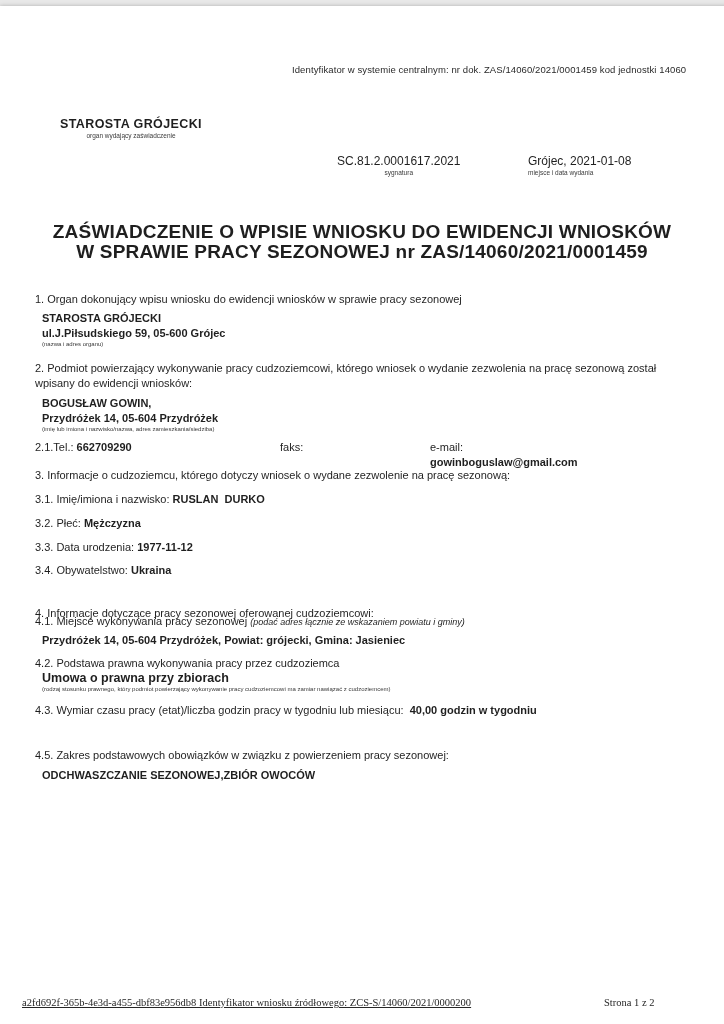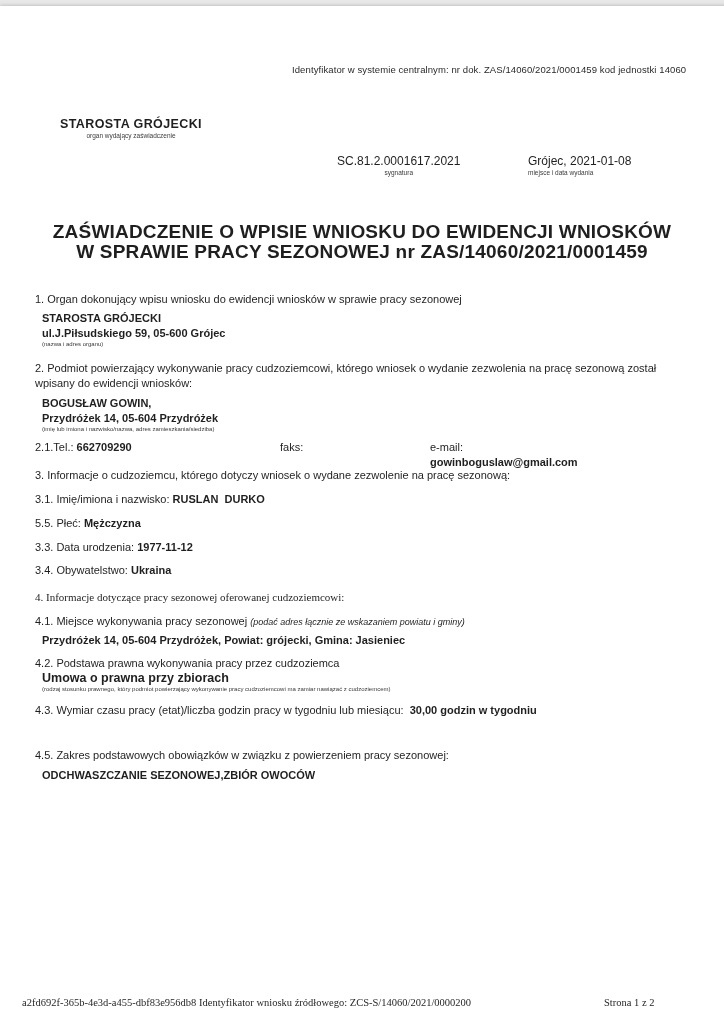--- a/index.html
+++ b/index.html
@@ -24,21 +24,21 @@
   .date-block { top:148px; left:528px; text-align:left; }
   .title { top:216px; left:30px; width:664px; text-align:center;
            font-size:19px; font-weight:bold; line-height:20px; letter-spacing:.2px; }
   .body-text { font-size:11px; line-height:15px; }
   .lbl { font-size:11px; }
   .val { font-weight:bold; white-space:pre-wrap; }
   .indent { left:42px; }
   .row-label { left:35px; }
   .hint-italic { font-style:italic; font-size:9px; }
   .tiny-cap { font-size:6px; color:#3a3a3a; }
-  .footer-left { top:991px; left:22px; font-family:"Liberation Serif", serif; font-size:10.5px; color:#262626; }
+  .footer-left { top:991px; left:22px; font-family:"Liberation Serif", serif; font-size:10.5px; color:#262626;text-decoration:underline; }
   .footer-right { top:991px; left:604px; font-family:"Liberation Serif", serif; font-size:10.5px; color:#262626; }
   .tel-row { top:434px; left:0; width:575px; height:16px; }
   .tel-a { position:absolute; left:35px; }
   .tel-b { position:absolute; left:280px; }
   .tel-c { position:absolute; left:430px; }
 </style>
 </head>
 <body>
 
 <div class="page">
@@ -79,42 +79,42 @@
     <span class="tel-a"><span class="lbl">2.1.Tel.:</span> <span class="val">662709290</span></span>
     <span class="tel-b lbl">faks:</span>
     <span class="tel-c"><span class="lbl">e-mail:</span> <span class="val">gowinboguslaw@gmail.com</span></span>
   </div>
 
   <div class="abs row-label body-text" style="top:462px; width:650px;">3. Informacje o cudzoziemcu, którego dotyczy wniosek o wydane zezwolenie na pracę sezonową:</div>
   <div class="abs row-label body-text" style="top:486px;">
     <span>3.1. Imię/imiona i nazwisko:</span> <span class="val">RUSLAN  DURKO</span>
   </div>
   <div class="abs row-label body-text" style="top:510px;">
-    <span>5.5. Płeć:</span> <span class="val">Mężczyzna</span>
+    <span>3.2. Płeć:</span> <span class="val">Mężczyzna</span>
   </div>
   <div class="abs row-label body-text" style="top:534px;">
     <span>3.3. Data urodzenia:</span> <span class="val">1977-11-12</span>
   </div>
   <div class="abs row-label body-text" style="top:557px;">
     <span>3.4. Obywatelstwo:</span> <span class="val">Ukraina</span>
   </div>
 
-  <div class="abs row-label body-text" style="top:584px; width:650px;font-family:Liberation Serif, serif;">4. Informacje dotyczące pracy sezonowej oferowanej cudzoziemcowi:</div>
+  <div class="abs row-label body-text" style="top:600px; width:650px;">4. Informacje dotyczące pracy sezonowej oferowanej cudzoziemcowi:</div>
 
   <div class="abs row-label body-text" style="top:608px; width:660px;">
     <span>4.1. Miejsce wykonywania pracy sezonowej</span> <span class="hint-italic">(podać adres łącznie ze wskazaniem powiatu i gminy)</span>
   </div>
   <div class="abs indent body-text val" style="top:627px;">Przydróżek 14, 05-604 Przydróżek, Powiat: grójecki, Gmina: Jasieniec</div>
 
   <div class="abs row-label body-text" style="top:650px; width:650px;">4.2. Podstawa prawna wykonywania pracy przez cudzoziemca</div>
   <div class="abs indent val" style="top:665px; font-size:12.5px;">Umowa o prawna przy zbiorach</div>
   <div class="abs indent tiny-cap" style="top:680px;">(rodzaj stosunku prawnego, który podmiot powierzający wykonywanie pracy cudzoziemcowi ma zamiar nawiązać z cudzoziemcem)</div>
 
   <div class="abs row-label body-text" style="top:697px; width:680px;">
-    <span>4.3. Wymiar czasu pracy (etat)/liczba godzin pracy w tygodniu lub miesiącu:</span>&nbsp; <span class="val">30,00 godzin w tygodniu</span>
+    <span>4.3. Wymiar czasu pracy (etat)/liczba godzin pracy w tygodniu lub miesiącu:</span>&nbsp; <span class="val">40,00 godzin w tygodniu</span>
   </div>
 
 
   <div class="abs row-label body-text" style="top:742px; width:650px;">4.5. Zakres podstawowych obowiązków w związku z powierzeniem pracy sezonowej:</div>
   <div class="abs indent body-text val" style="top:762px;">ODCHWASZCZANIE SEZONOWEJ,ZBIÓR OWOCÓW</div>
 
   <div class="abs footer-left">a2fd692f-365b-4e3d-a455-dbf83e956db8 Identyfikator wniosku źródłowego: ZCS-S/14060/2021/0000200</div>
   <div class="abs footer-right">Strona 1 z 2</div>
 
 </div>

